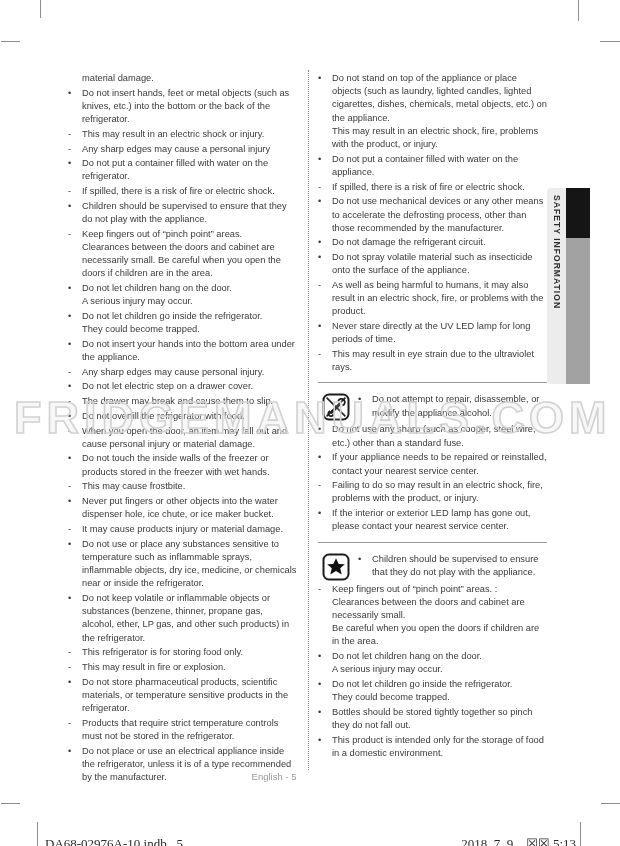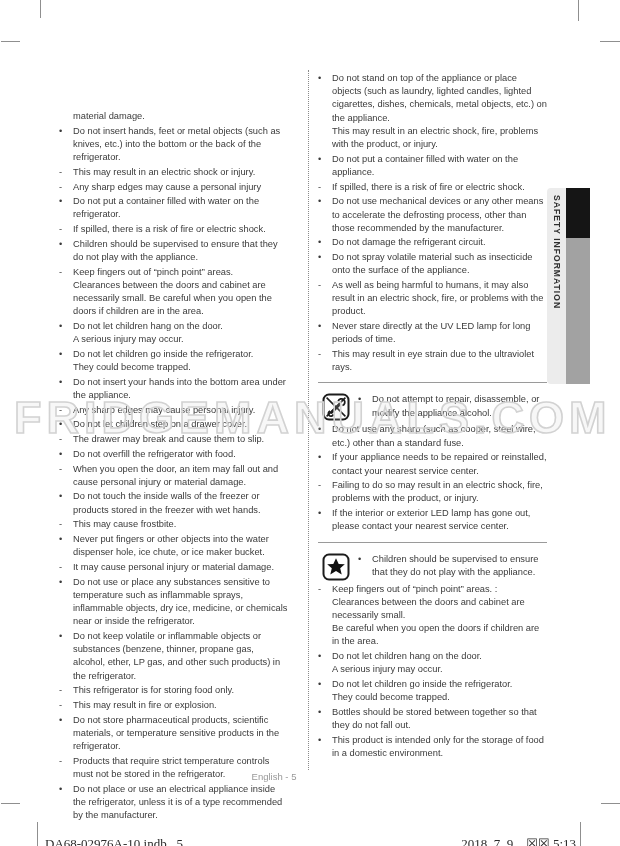--- a/index.html
+++ b/index.html
@@ -2,21 +2,21 @@
 <html><head>
 <meta charset="utf-8">
 <style>
   html,body{margin:0;padding:0;}
   body{
     position:relative;width:620px;height:846px;background:#ffffff;
     font-family:"Liberation Sans",sans-serif;color:#3a3a3a;overflow:hidden;
   }
   
   .col{position:absolute;top:72px;width:229px;font-size:9.3px;line-height:13.2px;z-index:2;}
-  .col-left{left:59px;margin-top:38px;}
+  .col-left{left:68px;}
   .col-right{left:318px;}
   .divider{position:absolute;left:308px;top:70px;height:700px;width:0;
     border-left:1px dotted #8a8a8a;z-index:1;}
   .li{display:flex;margin-bottom:1.5px;}
   .marker{flex:none;width:14px;}
   .txt{flex:1;white-space:pre-line;}
   .rule{border-top:1px solid #9a9a9a;margin:8px 0 9px 0;height:0;}
   
   .icon-row{display:flex;align-items:flex-start;margin-bottom:2px;}
   .icon-box{flex:none;width:28px;height:28px;margin:1px 8px 0 4px;}
@@ -123,21 +123,21 @@
     <div class="li bullet">
       <span class="marker">•</span>
       <span class="txt">Do not insert your hands into the bottom area under the appliance.</span>
     </div>
     <div class="li dash">
       <span class="marker">-</span>
       <span class="txt">Any sharp edges may cause personal injury.</span>
     </div>
     <div class="li bullet">
       <span class="marker">•</span>
-      <span class="txt">Do not let children step on a drawer cover.</span>
+      <span class="txt">Do not let electric step on a drawer cover.</span>
     </div>
     <div class="li dash">
       <span class="marker">-</span>
       <span class="txt">The drawer may break and cause them to slip.</span>
     </div>
     <div class="li bullet">
       <span class="marker">•</span>
       <span class="txt">Do not overfill the refrigerator with food.</span>
     </div>
     <div class="li dash">
@@ -151,21 +151,21 @@
     <div class="li dash">
       <span class="marker">-</span>
       <span class="txt">This may cause frostbite.</span>
     </div>
     <div class="li bullet">
       <span class="marker">•</span>
       <span class="txt">Never put fingers or other objects into the water dispenser hole, ice chute, or ice maker bucket.</span>
     </div>
     <div class="li dash">
       <span class="marker">-</span>
-      <span class="txt">It may cause personal injury or material damage.</span>
+      <span class="txt">It may cause products injury or material damage.</span>
     </div>
     <div class="li bullet">
       <span class="marker">•</span>
       <span class="txt">Do not use or place any substances sensitive to temperature such as inflammable sprays, inflammable objects, dry ice, medicine, or chemicals near or inside the refrigerator.</span>
     </div>
     <div class="li bullet">
       <span class="marker">•</span>
       <span class="txt">Do not keep volatile or inflammable objects or substances (benzene, thinner, propane gas, alcohol, ether, LP gas, and other such products) in the refrigerator.</span>
     </div>
     <div class="li dash">
@@ -296,21 +296,21 @@
         <span class="txt">Do not let children hang on the door.
 A serious injury may occur.</span>
       </div>
       <div class="li bullet">
         <span class="marker">•</span>
         <span class="txt">Do not let children go inside the refrigerator.
 They could become trapped.</span>
       </div>
       <div class="li bullet">
         <span class="marker">•</span>
-        <span class="txt">Bottles should be stored between together so that they do not fall out.</span>
+        <span class="txt">Bottles should be stored tightly together so pinch they do not fall out.</span>
       </div>
       <div class="li bullet">
         <span class="marker">•</span>
         <span class="txt">This product is intended only for the storage of food in a domestic environment.</span>
       </div>
     </div>
 </div>
 
 <div class="tab-light">
   <span>SAFETY INFORMATION</span>

